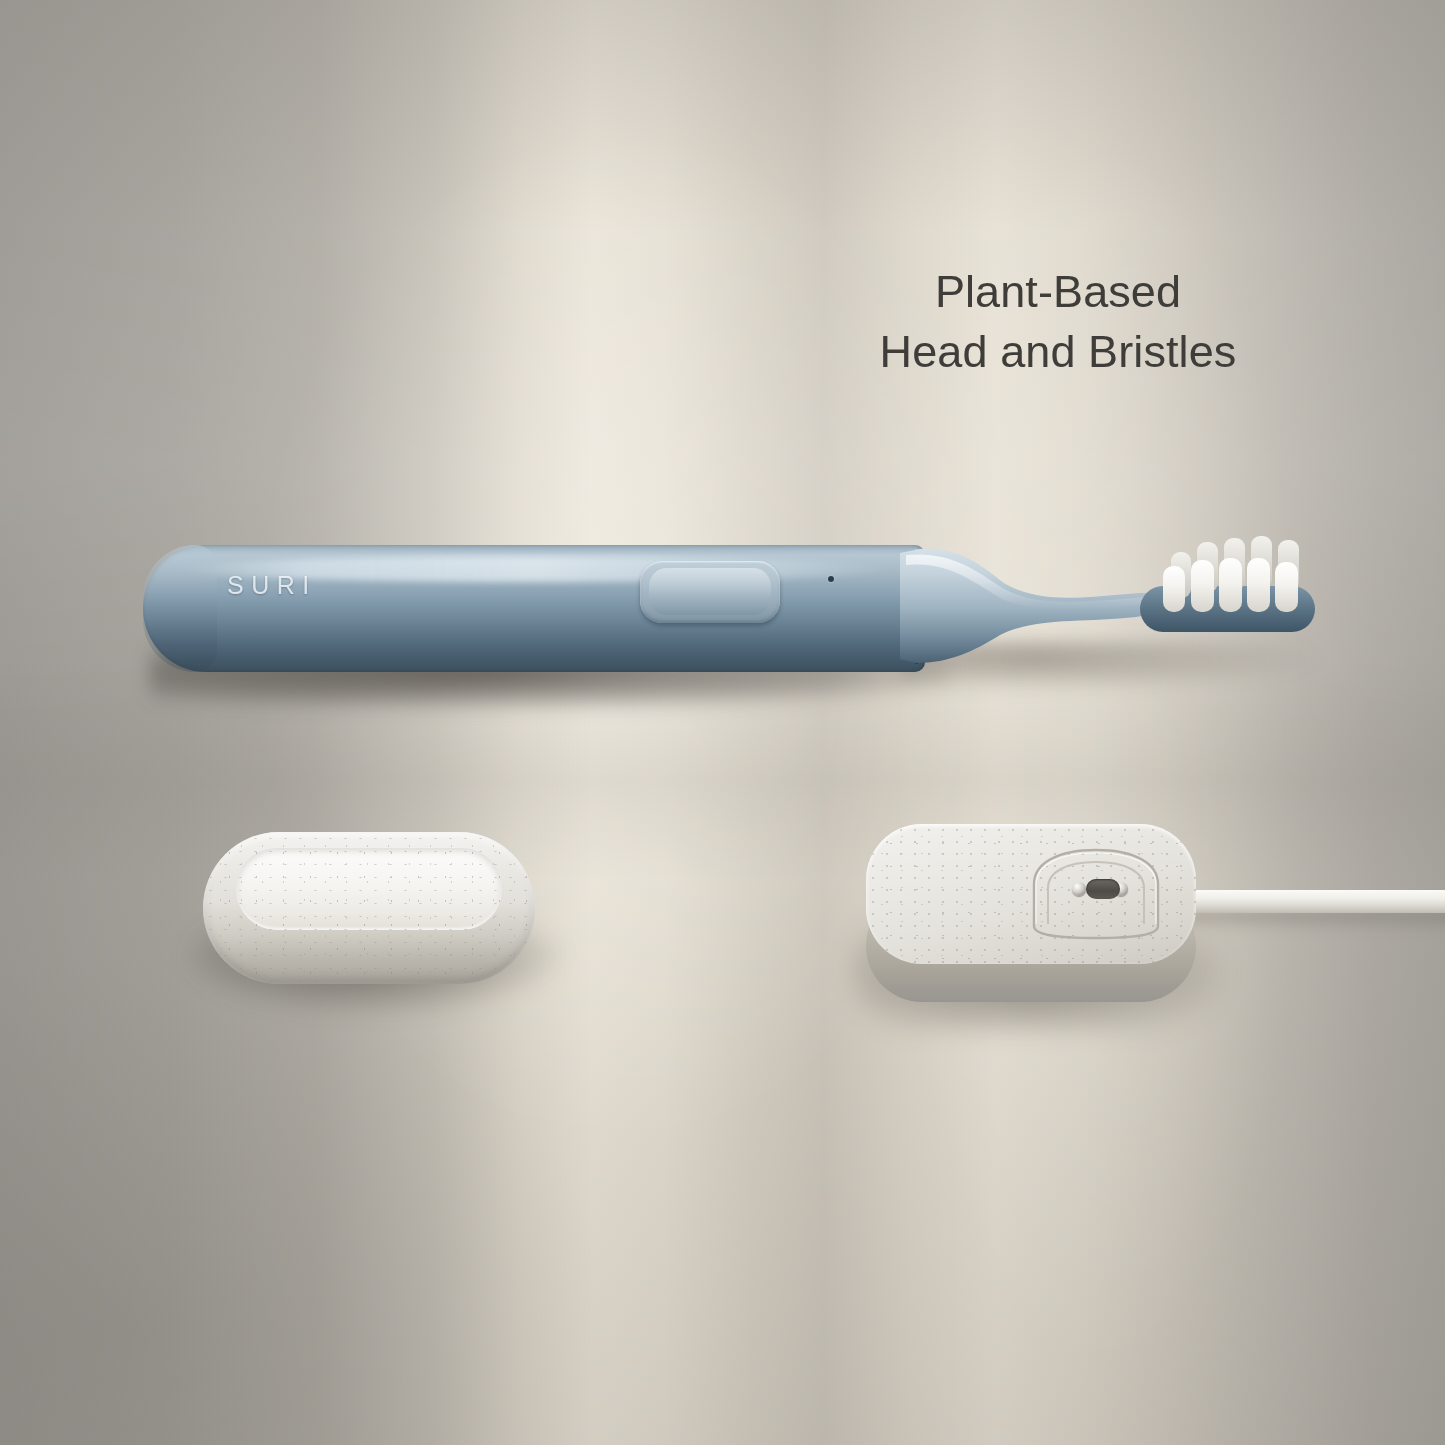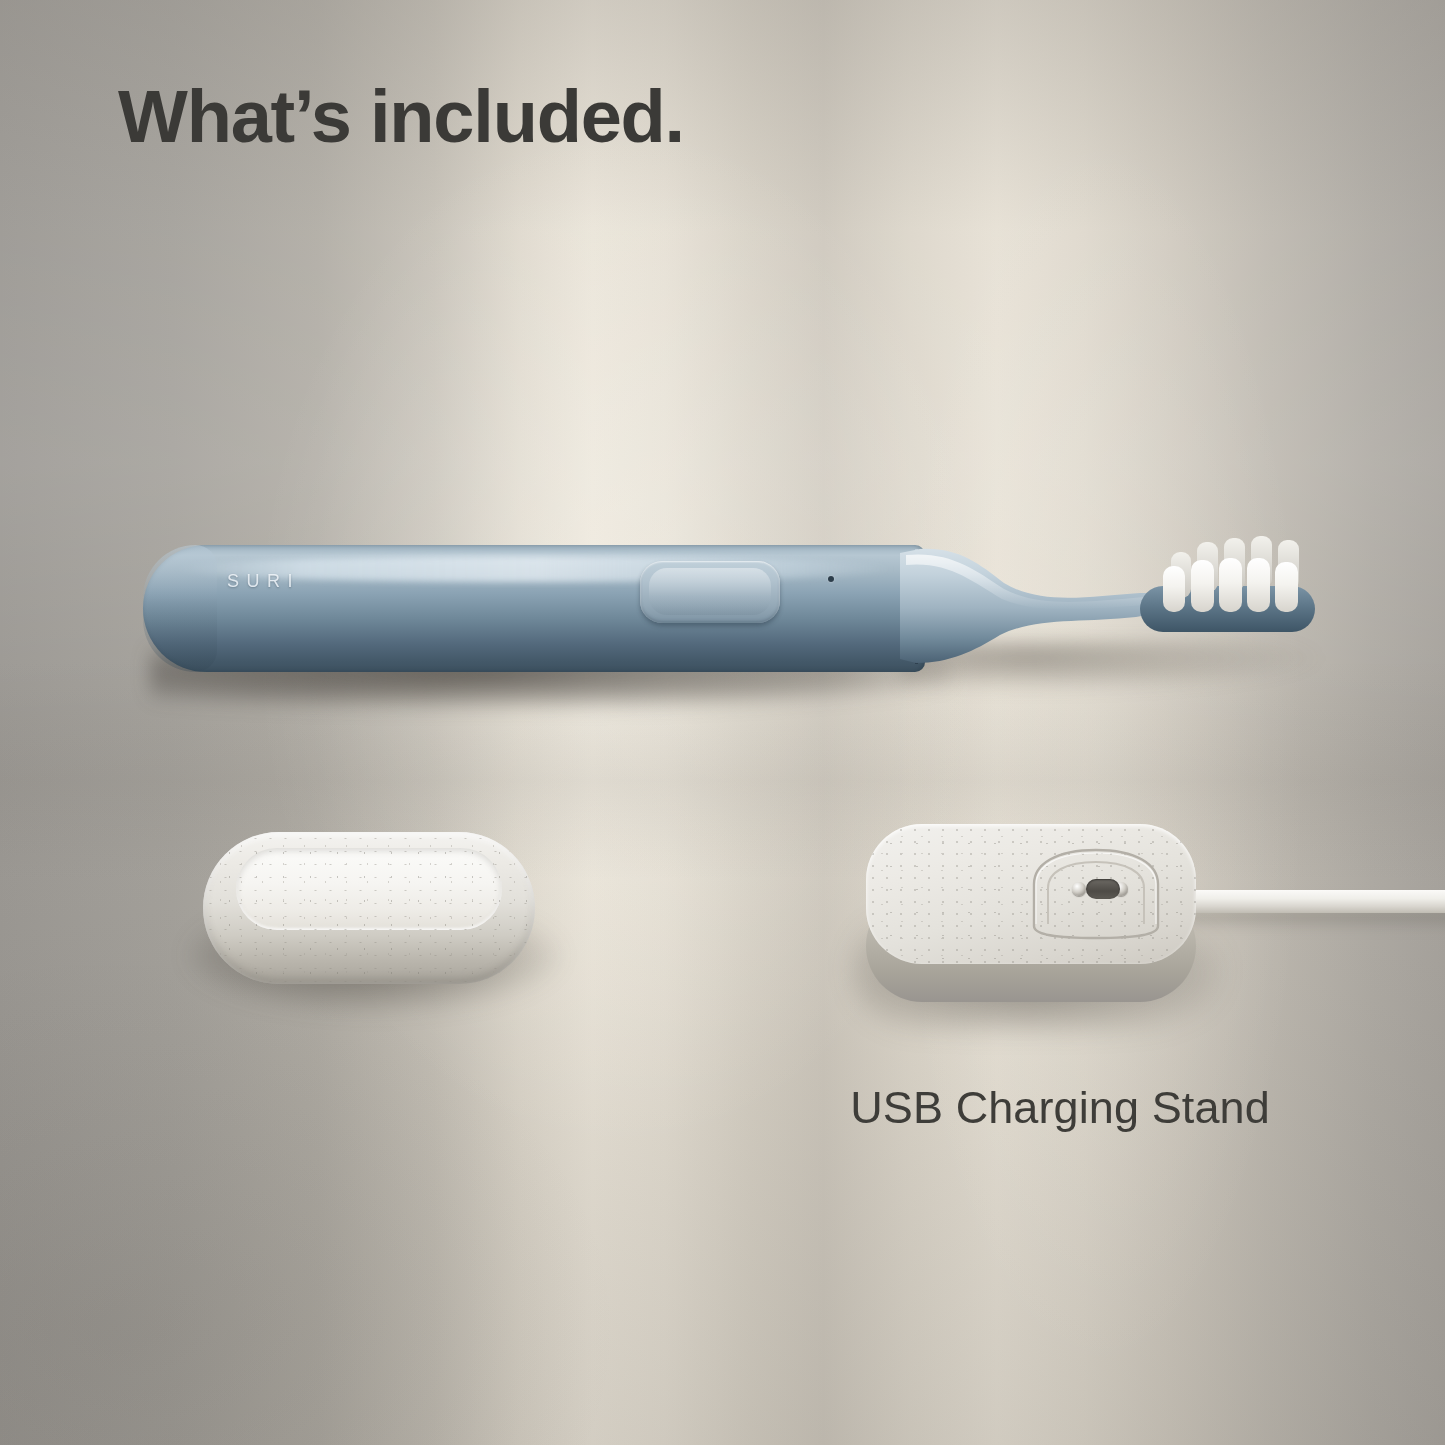--- a/index.html
+++ b/index.html
@@ -150,21 +150,21 @@
     position: absolute;
     left: 913px; top: 586px;
     width: 6px; height: 38px;
     border-radius: 2px;
     background: linear-gradient(180deg, #dfe8ee, #44596a 45%, #dfe8ee);
   }
 
   .brand {
     position: absolute;
     left: 227px; top: 571px;
-    font-size: 18px;
+    font-size: 25px;
     letter-spacing: 7.5px;
     color: rgba(247,251,255,0.80);
     font-weight: 500;
     text-shadow: 0 1px 2px rgba(40,58,72,0.35);
   }
 
   .power-btn {
     position: absolute;
     left: 640px; top: 561px;
     width: 140px; height: 62px;
@@ -326,22 +326,23 @@
 </head>
 <body>
 
 <div id="stage">
 
   <div class="bg-base"></div>
   <div class="bg-vert"></div>
   <div class="bg-sheen"></div>
   <div class="bg-floorline"></div>
 
-  <div class="title">What’s included.</div>
-
+
+  <div class="caption cap-head">Plant-Based
+Head and Bristles</div>
 
   <div id="brush">
 
     <div class="brush-shadow"></div>
     <div class="neck-shadow"></div>
 
     <div class="handle"></div>
     <div class="handle-gloss"></div>
     <div class="handle-cap"></div>
     <div class="brand">SURI</div>
@@ -430,15 +431,14 @@
       <g fill="none" stroke="rgba(255,255,255,0.7)" stroke-width="1.2">
         <path d="M16,84 L16,45 C16,26 37,13 76,13 C115,13 136,26 136,45 L136,84"></path>
       </g>
     </svg>
 
     <div class="pin pin-l"></div>
     <div class="pin pin-r"></div>
     <div class="slot"></div>
   </div>
 
-  <div class="caption cap-usb">USB Charging Stand</div>
 
 </div>
 
 </body></html>

